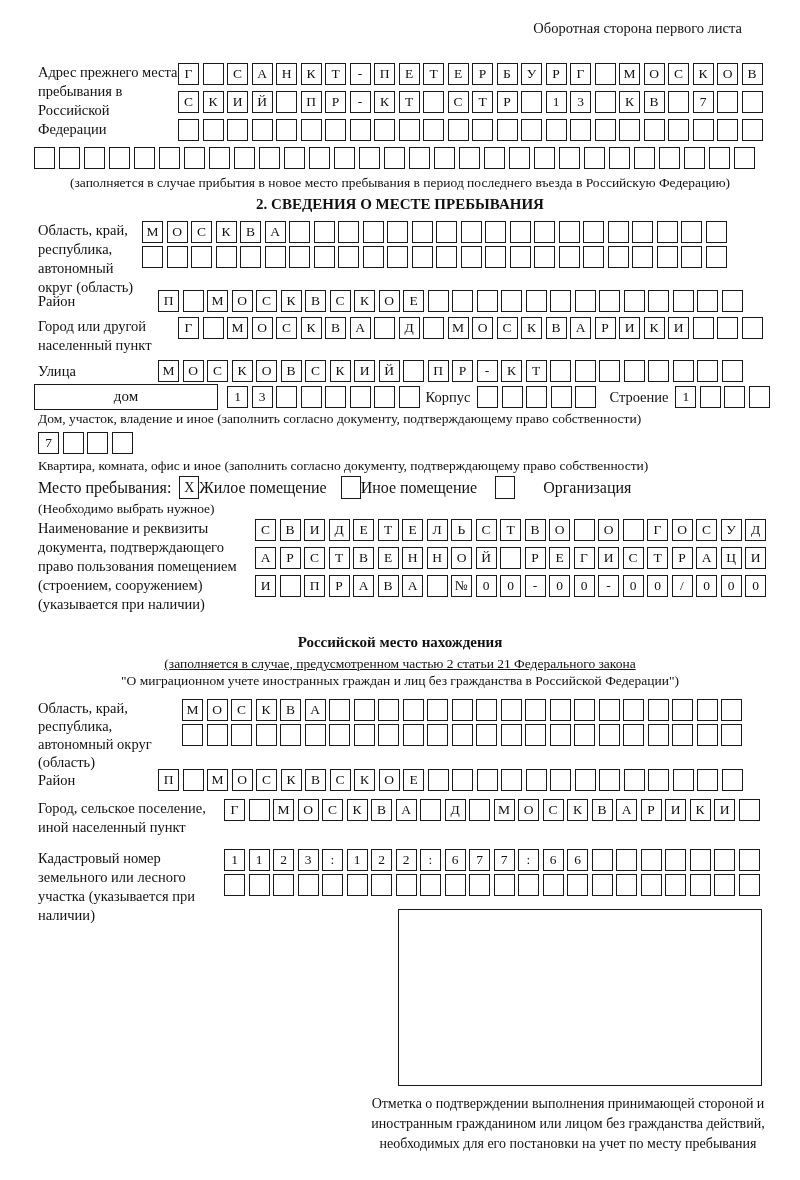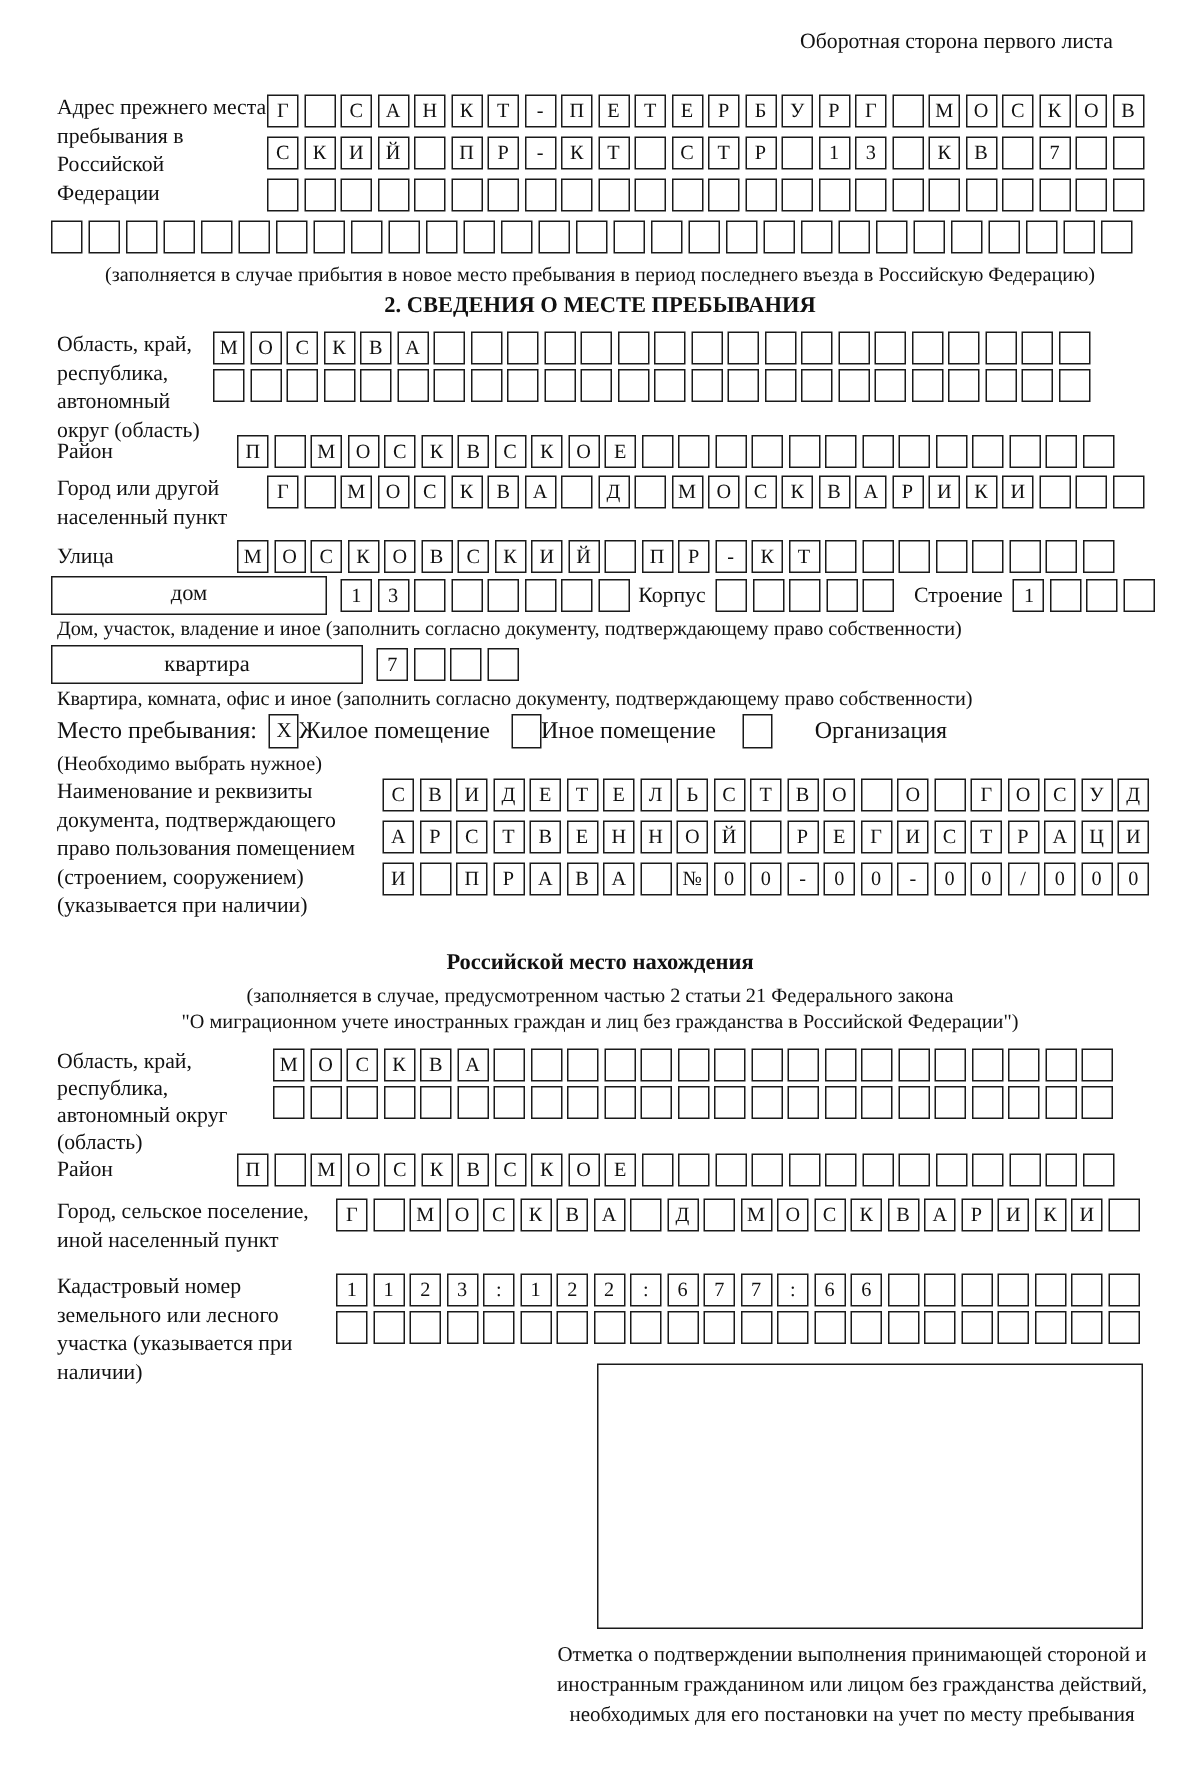--- a/index.html
+++ b/index.html
@@ -40,21 +40,21 @@
   .b-city1{height:38px;}
   .b-street{height:27px;align-items:flex-end;}
   .b-house{height:29px;display:flex;align-items:center;}
   .b-cap1{height:17px;}
   .b-apt{height:30px;display:flex;align-items:center;}
   .b-cap2{height:16px;}
   .b-stay{height:27px;display:flex;align-items:center;}
   .b-hint{height:18px;}
   .b-doc{height:114px;}
   .b-fact-title{height:19px;margin-bottom:4px;}
-  .b-fact-cap1{height:17px;}
+  .b-fact-cap1{height:17px;text-decoration:underline;}
   .b-fact-cap2{height:17px;margin-bottom:9px;}
   .b-region2{height:70px;}
   .b-district2{height:30px;}
   .b-city2{height:50px;}
   .b-cadastre{height:60px;}
 
   .lbl-prev{width:140px;}
   .lbl-region1{width:104px;}
   .lbl-district{width:120px;line-height:22px;}
   .lbl-city1{width:140px;}
@@ -382,23 +382,20 @@
     <div class="boxrow">
         <span class="cell">1</span>
         <span class="cell"></span>
         <span class="cell"></span>
         <span class="cell"></span>
       </div>
   </div>
   <div class="caption b-cap1">Дом, участок, владение и иное (заполнить согласно документу, подтверждающему право собственности)</div>
 
   <div class="b-apt">
-    <div class="wbox wbox-apt">
-      <span>квартира</span>
-    </div>
     <div class="boxrow">
         <span class="cell">7</span>
         <span class="cell"></span>
         <span class="cell"></span>
         <span class="cell"></span>
       </div>
   </div>
   <div class="caption b-cap2">Квартира, комната, офис и иное (заполнить согласно документу, подтверждающему право собственности)</div>
 
   <div class="b-stay">

